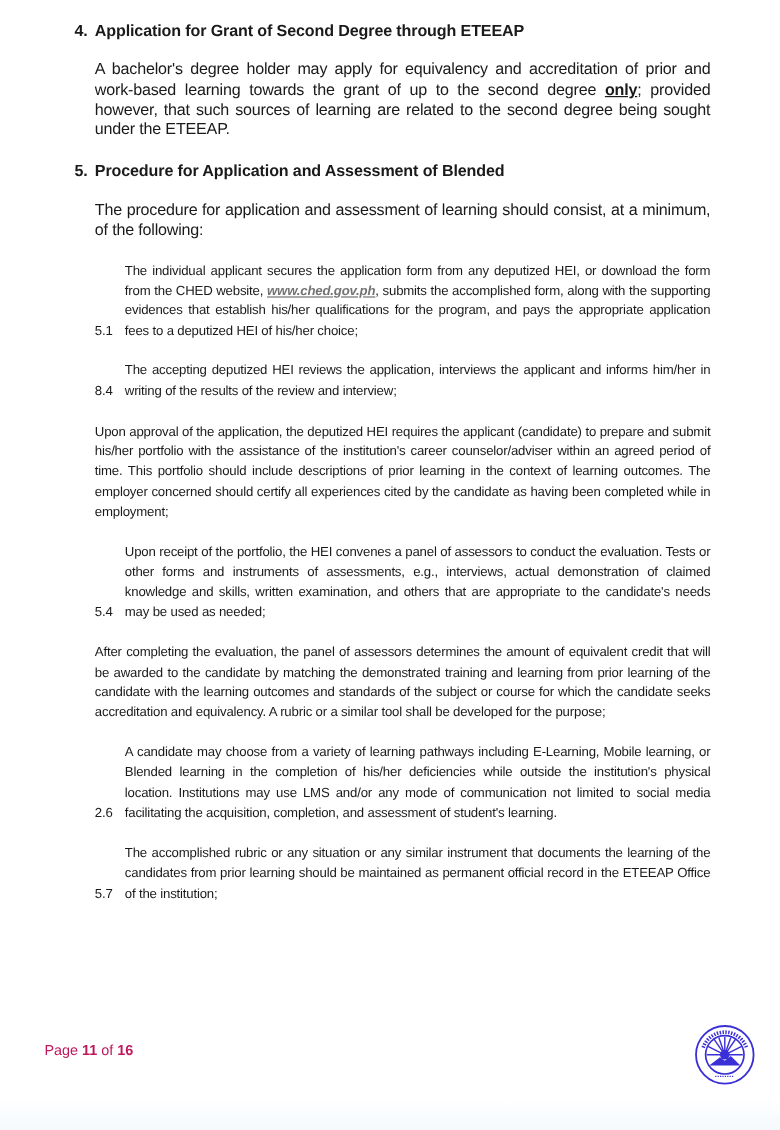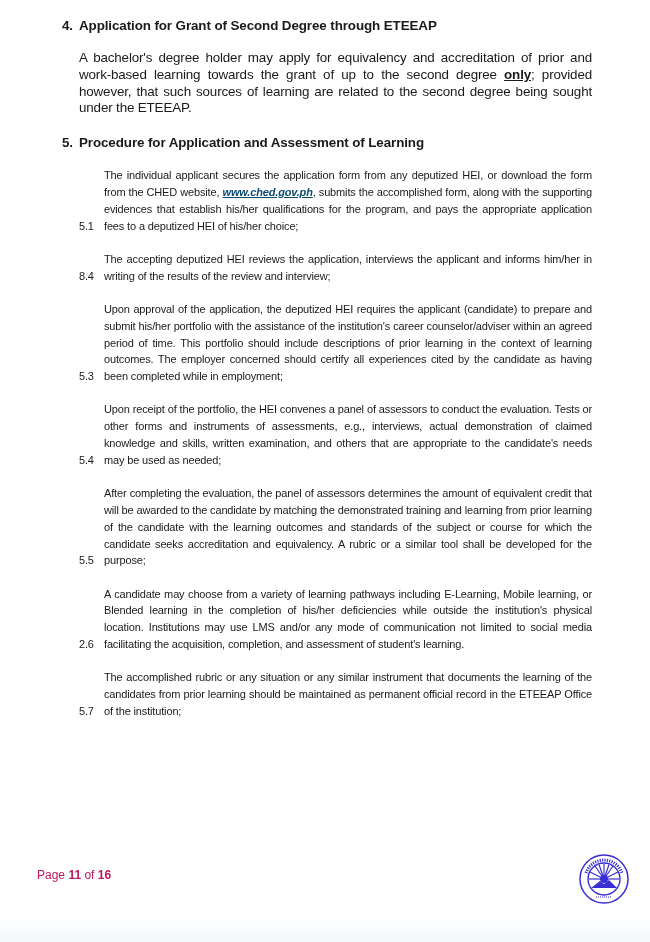--- a/index.html
+++ b/index.html
@@ -63,21 +63,21 @@
     }
     .item .itext {
       flex: 1;
       text-align: justify;
       margin-left: 0;
     }
     .link {
       font-weight: bold;
       font-style: italic;
       text-decoration: underline;
-      color: #0c4a6e;
+      color: #737373;
     }
     .only {
       font-weight: bold;
       text-decoration: underline;
     }
     .footer {
       position: absolute;
       left: 37px;
       top: 868px;
       font-family: "Liberation Sans", sans-serif;
@@ -109,42 +109,41 @@
       <div class="section-heading">
         <span class="num">4.</span>
         <span>Application for Grant of Second Degree through ETEEAP</span>
       </div>
       <p class="para"><span>A bachelor's degree holder may apply for equivalency and accreditation of prior and work-based learning towards the grant of up to the second degree </span><span class="only">only</span><span>; provided however, that such sources of learning are related to the second degree being sought under the ETEEAP.</span></p>
     </div>
 
     <div class="section section-5" style="margin-top:17px;">
       <div class="section-heading">
         <span class="num">5.</span>
-        <span>Procedure for Application and Assessment of Learning</span>
+        <span>Procedure for Application and Assessment of Blended</span>
       </div>
+      <p class="para intro">The procedure for application and assessment of learning should consist, at a minimum, of the following:</p>
 
       <div class="items">
         <div class="item">
           <span class="inum">5.1</span>
           <span class="itext"><span>The individual applicant secures the application form from any deputized HEI, or download the form from the CHED website, </span><a class="link">www.ched.gov.ph</a><span>, submits the accomplished form, along with the supporting evidences that establish his/her qualifications for the program, and pays the appropriate application fees to a deputized HEI of his/her choice;</span></span>
         </div>
         <div class="item">
           <span class="inum">8.4</span>
           <span class="itext">The accepting deputized HEI reviews the application, interviews the applicant and informs him/her in writing of the results of the review and interview;</span>
         </div>
         <div class="item">
-          <span class="inum">5.3</span>
           <span class="itext">Upon approval of the application, the deputized HEI requires the applicant (candidate) to prepare and submit his/her portfolio with the assistance of the institution's career counselor/adviser within an agreed period of time.  This portfolio should include descriptions of prior learning in the context of learning outcomes.  The employer concerned should certify all experiences cited by the candidate as having been completed while in employment;</span>
         </div>
         <div class="item">
           <span class="inum">5.4</span>
           <span class="itext">Upon receipt of the portfolio, the HEI convenes a panel of assessors to conduct the evaluation.  Tests or other forms and instruments of assessments, e.g., interviews, actual demonstration of claimed knowledge and skills, written examination, and others that are appropriate to the candidate's needs may be used as needed;</span>
         </div>
         <div class="item">
-          <span class="inum">5.5</span>
           <span class="itext">After completing the evaluation, the panel of assessors determines the amount of equivalent credit that will be awarded to the candidate by matching the demonstrated training and learning from prior learning of the candidate with the learning outcomes and standards of the subject or course for which the candidate seeks accreditation and equivalency. A rubric or a similar tool shall be developed for the purpose;</span>
         </div>
         <div class="item">
           <span class="inum">2.6</span>
           <span class="itext">A candidate may choose from a variety of learning pathways including E-Learning, Mobile learning, or Blended learning in the completion of his/her deficiencies while outside the institution's physical location.  Institutions may use LMS and/or any mode of communication not limited to social media facilitating the acquisition, completion, and assessment of student's learning.</span>
         </div>
         <div class="item">
           <span class="inum">5.7</span>
           <span class="itext">The accomplished rubric or any situation or any similar instrument that documents the learning of the candidates from prior learning should be maintained as permanent official record in the ETEEAP Office of the institution;</span>
         </div>

